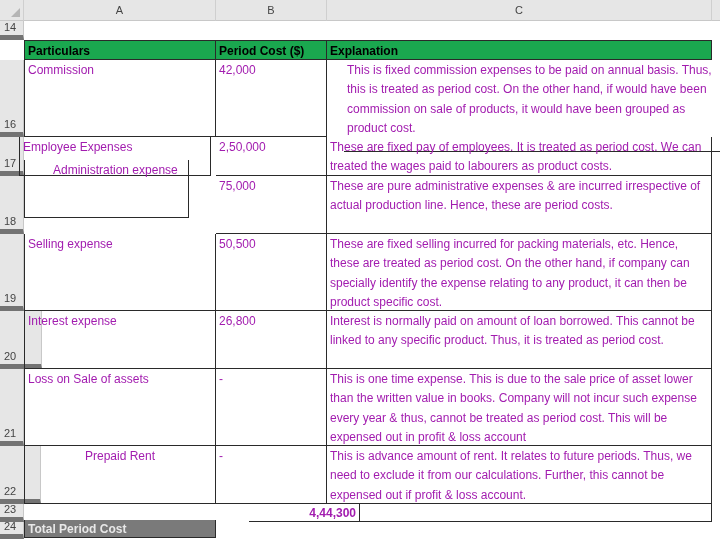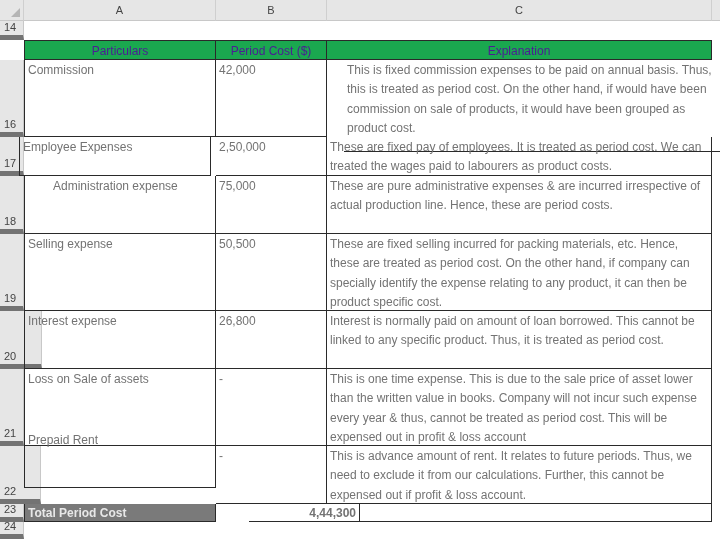--- a/index.html
+++ b/index.html
@@ -2,24 +2,24 @@
 <html><head>
 <meta charset="utf-8">
 <style>
   html,body{margin:0;padding:0;background:#fff;}
   body{width:720px;height:539px;overflow:hidden;position:relative;font-family:"Liberation Sans",sans-serif;font-size:12px;color:#333;}
   .colhdr{position:absolute;top:0;height:21px;background:#e6e6e6;border-bottom:1px solid #c8c8c8;border-right:1px solid #cfcfcf;box-sizing:border-box;text-align:center;line-height:21px;color:#444;font-size:11px;}
   .corner{left:0;width:24px;}
   .corner .tri{position:absolute;right:3px;bottom:3px;width:0;height:0;border-left:9px solid transparent;border-bottom:9px solid #b5b5b5;}
   .rowhdr{position:absolute;left:0;width:24px;background:#e6e6e6;border-right:1px solid #c8c8c8;border-bottom:5px solid #737373;box-sizing:border-box;font-size:11px;color:#444;}
   .rowhdr span{position:absolute;left:4px;bottom:2px;}
-  .cell{position:absolute;box-sizing:border-box;border-right:1px solid #2a2a2a;border-bottom:1px solid #2a2a2a;padding:1px 3px;line-height:19.3px;color:#737373;font-size:12px;overflow:hidden;}
-  .hdr{background:#1aa84f;color:#4c1d95;font-weight:normal;text-align:center;line-height:18px;}
+  .cell{position:absolute;box-sizing:border-box;border-right:1px solid #2a2a2a;border-bottom:1px solid #2a2a2a;padding:1px 3px;line-height:19.3px;color:#a21caf;font-size:12px;overflow:hidden;}
+  .hdr{background:#1aa84f;color:#000000;font-weight:bold;text-align:left;line-height:18px;}
   .num{text-align:left;}
-  .total-label{background:#7a7a7a;color:#e8e8e8;font-weight:bold;line-height:16px;}
+  .total-label{background:#7a7a7a;color:#e8e8e8;font-weight:bold;line-height:16px;margin-top:16px;}
   .total-val{font-weight:bold;text-align:right;line-height:16px;}
   .bl{border-left:1px solid #2a2a2a;}
   .bt{border-top:1px solid #2a2a2a;}
 </style>
 </head>
 <body>
 
 <div class="colhdr corner">
     <div class="tri"></div>
   </div>
@@ -67,35 +67,35 @@
 <div class="cell hdr bt" style="left:327px;top:40px;width:385px;height:20px;">Explanation</div>
 
 <div class="cell bl" style="left:24px;top:60px;width:192px;height:77px;">Commission</div>
 <div class="cell num" style="left:216px;top:60px;width:111px;height:77px;">42,000</div>
 <div class="cell" style="left:344px;top:60px;width:385px;height:92px;">This is fixed commission expenses to be paid on annual basis. Thus, this is treated as period cost. On the other hand, if would have been commission on sale of products, it would have been grouped as product cost.</div>
 
 <div class="cell bl" style="left:19px;top:137px;width:192px;height:39px;">Employee Expenses</div>
 <div class="cell num" style="left:216px;top:137px;width:111px;height:39px;">2,50,000</div>
 <div class="cell" style="left:327px;top:137px;width:385px;height:39px;">These are fixed pay of employees. It is treated as period cost. We can treated the wages paid to labourers as product costs.</div>
 
-<div class="cell bl" style="left:24px;top:176px;width:192px;height:58px;padding-left:28px;">Administration expense</div>
+<div class="cell bl" style="left:24px;top:160px;width:165px;height:58px;padding-left:28px;">Administration expense</div>
 <div class="cell num" style="left:216px;top:176px;width:111px;height:58px;">75,000</div>
 <div class="cell" style="left:327px;top:176px;width:385px;height:58px;">These are pure administrative expenses &amp; are incurred irrespective of actual production line. Hence, these are period costs.</div>
 
 <div class="cell bl" style="left:24px;top:234px;width:192px;height:77px;">Selling expense</div>
 <div class="cell num" style="left:216px;top:234px;width:111px;height:77px;">50,500</div>
 <div class="cell" style="left:327px;top:234px;width:385px;height:77px;">These are fixed selling incurred for packing materials, etc. Hence, these are treated as period cost. On the other hand, if company can specially identify the expense relating to any product, it can then be product specific cost.</div>
 
 <div class="cell bl" style="left:24px;top:311px;width:192px;height:58px;">Interest expense</div>
 <div class="cell num" style="left:216px;top:311px;width:111px;height:58px;">26,800</div>
 <div class="cell" style="left:327px;top:311px;width:385px;height:58px;">Interest is normally paid on amount of loan borrowed. This cannot be linked to any specific product. Thus, it is treated as period cost.</div>
 
 <div class="cell bl" style="left:24px;top:369px;width:192px;height:77px;">Loss on Sale of assets</div>
 <div class="cell num" style="left:216px;top:369px;width:111px;height:77px;padding-right:22px;">-</div>
 <div class="cell" style="left:327px;top:369px;width:385px;height:77px;">This is one time expense. This is due to the sale price of asset lower than the written value in books. Company will not incur such expense every year &amp; thus, cannot be treated as period cost. This will be expensed out in profit &amp; loss account</div>
 
-<div class="cell bl" style="left:24px;top:430px;width:192px;height:58px;">Prepaid Rent</div>
+<div class="cell bl" style="left:24px;top:446px;width:192px;height:58px;text-align:center;">Prepaid Rent</div>
 <div class="cell num" style="left:216px;top:446px;width:111px;height:58px;padding-right:22px;">-</div>
 <div class="cell" style="left:327px;top:446px;width:385px;height:58px;">This is advance amount of rent. It relates to future periods. Thus, we need to exclude it from our calculations. Further, this cannot be expensed out if profit &amp; loss account.</div>
 
 <div class="cell bl total-label" style="left:24px;top:504px;width:192px;height:18px;">Total Period Cost</div>
 <div class="cell total-val" style="left:216px;top:504px;width:111px;height:18px;margin-left:33px;">4,44,300</div>
 <div class="cell" style="left:327px;top:504px;width:385px;height:18px;"></div>
 
 </body></html>

